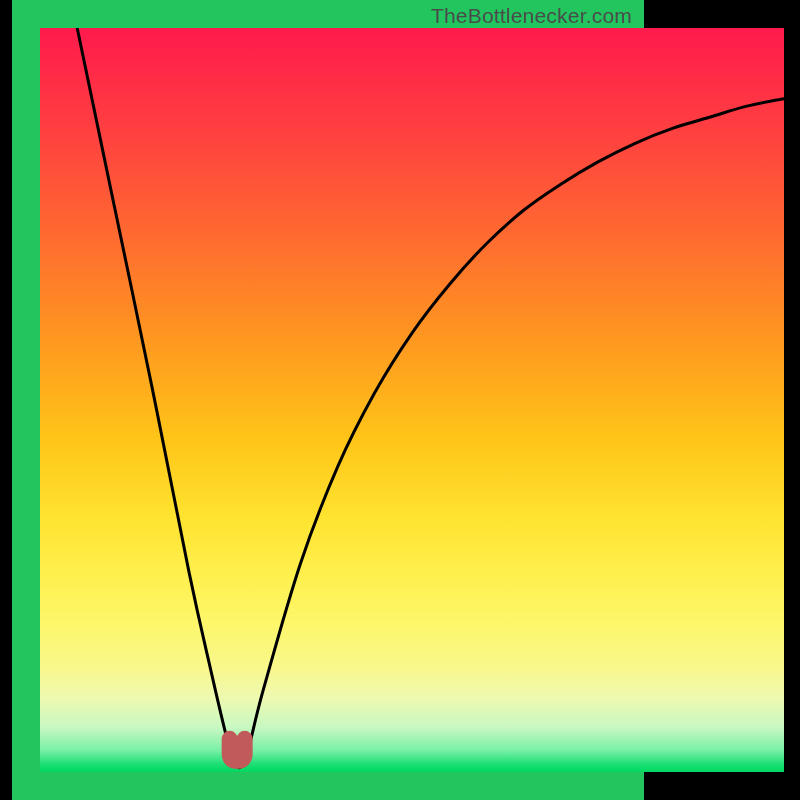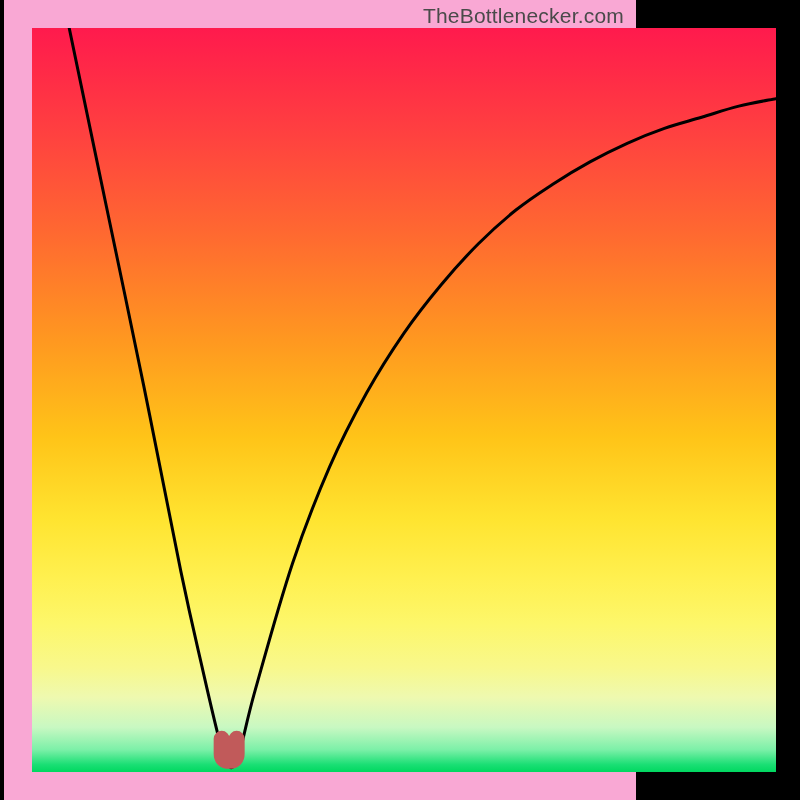--- a/index.html
+++ b/index.html
@@ -6,23 +6,23 @@
     margin: 0;
     padding: 0;
     width: 800px;
     height: 800px;
     overflow: hidden;
     background: #000;
     font-family: Arial, Helvetica, sans-serif;
   }
   .frame {
     position: absolute;
-    left: 4px; top: 0;
+    left: 12px; top: 0;
     width: 632px; height: 800px;
-    background: #f9a8d4;
+    background: #22c55e;
   }
   .plot {
     position: absolute;
     left: 28px;
     top: 28px;
     width: 744px;
     height: 744px;
     overflow: hidden;
   }
   .gradient {

